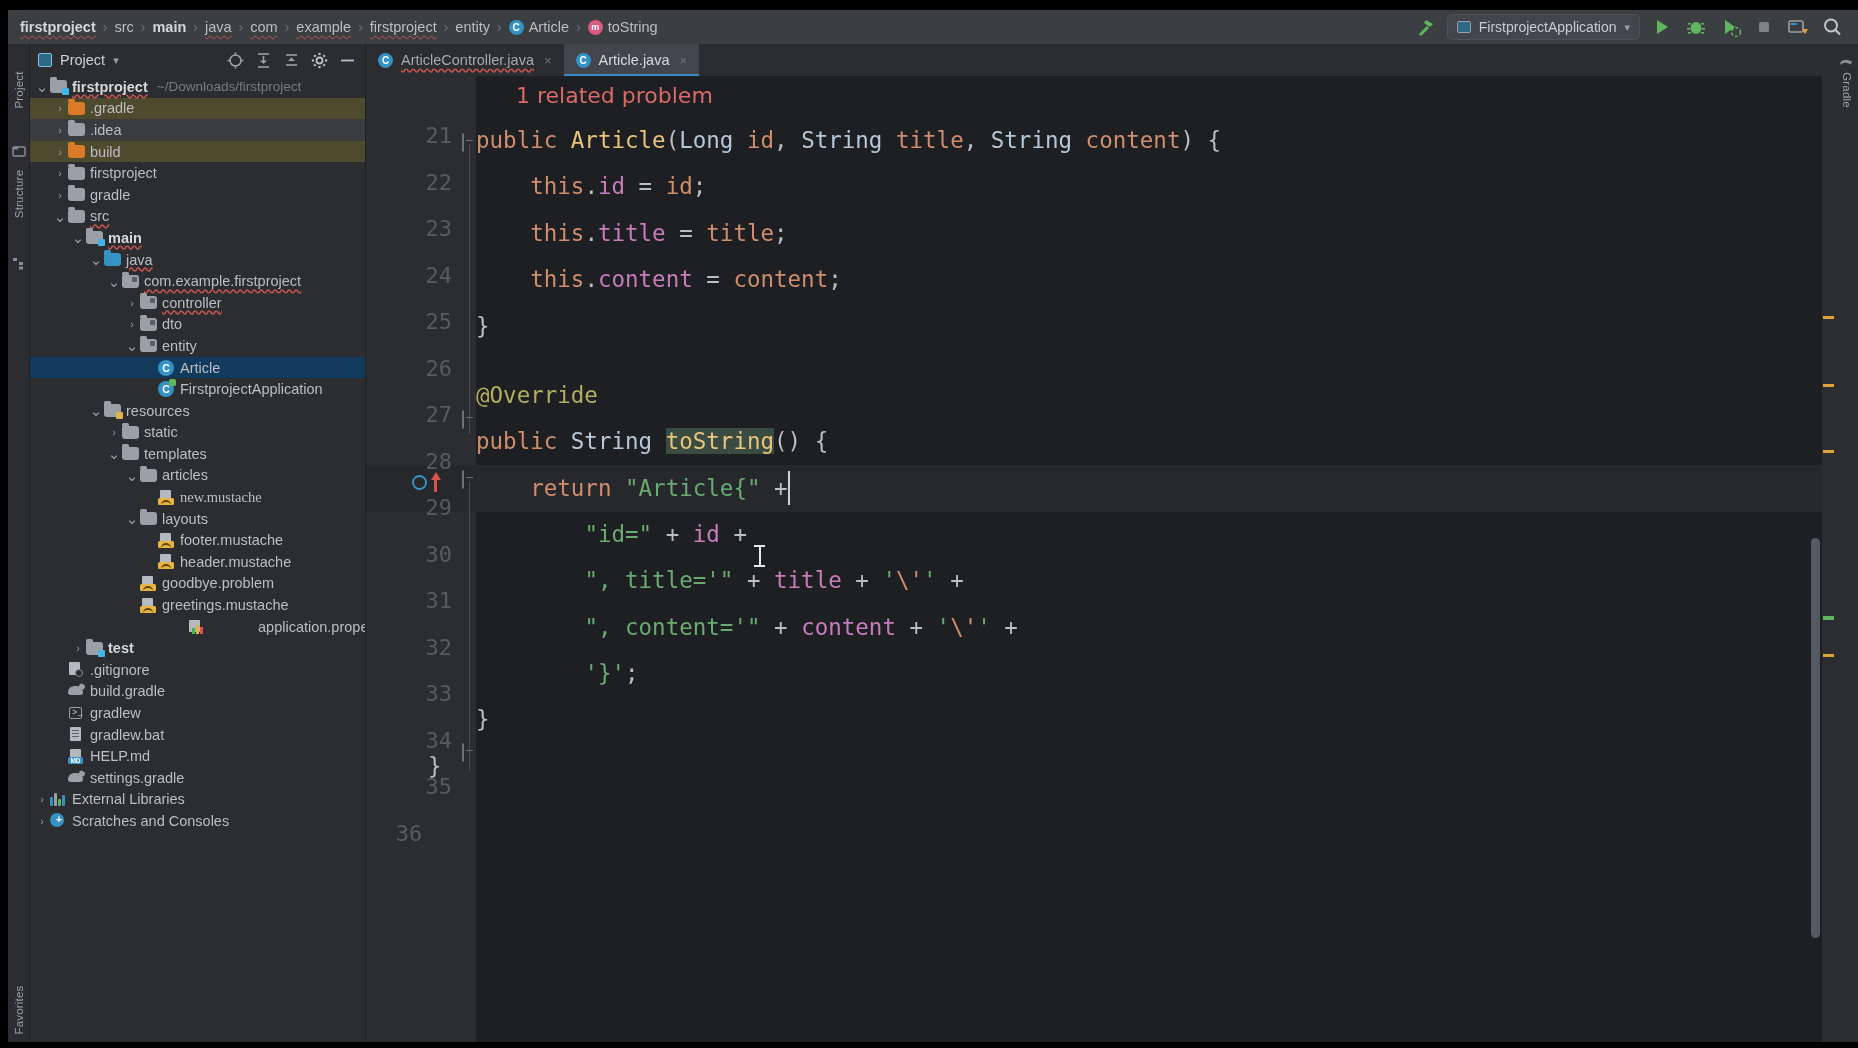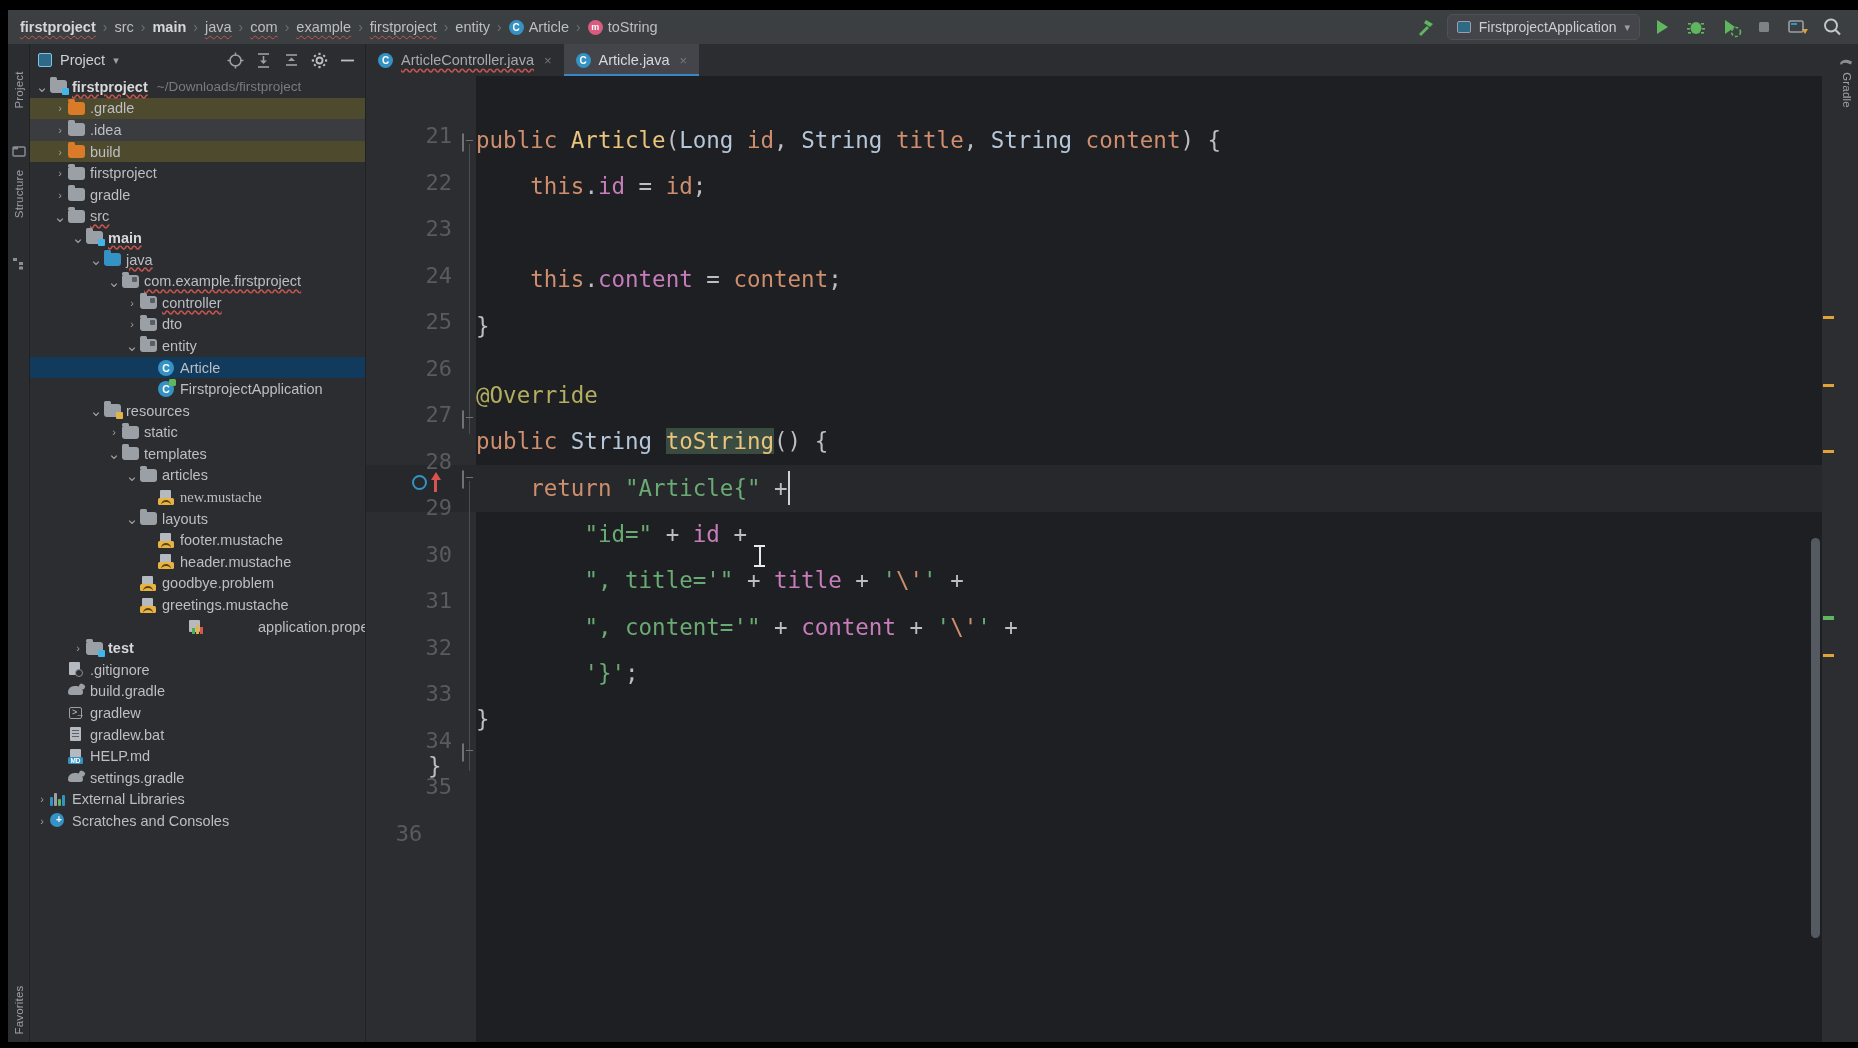--- a/index.html
+++ b/index.html
@@ -811,25 +811,27 @@
         <div class="ln" style="top: 455.5px;">30</div>
         <div class="ln" style="top: 502px;">31</div>
         <div class="ln" style="top: 548.5px;">32</div>
         <div class="ln" style="top: 595px;">33</div>
         <div class="ln" style="top: 641.5px;">34</div>
         <div class="ln" style="top: 688px;">35</div>
         <div class="ln" style="top: 734.5px; text-align: center;">36</div>
       </div>
 
     <div class="code">
+      <div class="codeline problem" style="top:-3px;left:40px;">1 related problem</div>
 
       <div class="codeline" style="top:41px;"><span class="kw">public</span> <span class="cls">Article</span><span class="pl">(</span><span class="type">Long</span> <span class="prm">id</span><span class="pl">,</span> <span class="type">String</span> <span class="prm">title</span><span class="pl">,</span> <span class="type">String</span> <span class="prm">content</span><span class="pl">) {</span></div>
 
       <div class="codeline" style="top:87px;">    <span class="kw">this</span><span class="pl">.</span><span class="fld">id</span> <span class="pl">=</span> <span class="prm">id</span><span class="pl">;</span></div>
 
+      <div class="codeline" style="top:134px;">    <span class="kw">this</span><span class="pl">.</span><span class="fld">title</span> <span class="pl">=</span> <span class="prm">title</span><span class="pl">;</span></div>
 
       <div class="codeline" style="top:180px;">    <span class="kw">this</span><span class="pl">.</span><span class="fld">content</span> <span class="pl">=</span> <span class="prm">content</span><span class="pl">;</span></div>
 
       <div class="codeline" style="top:227px;"><span class="pl">}</span></div>
 
       <div class="codeline" style="top:273px;"></div>
 
       <div class="codeline" style="top:296px;"><span class="anno">@Override</span></div>
 
       <div class="codeline" style="top:342px;"><span class="kw">public</span> <span class="type">String</span> <span class="idhl cls">toString</span><span class="pl">() {</span></div>

